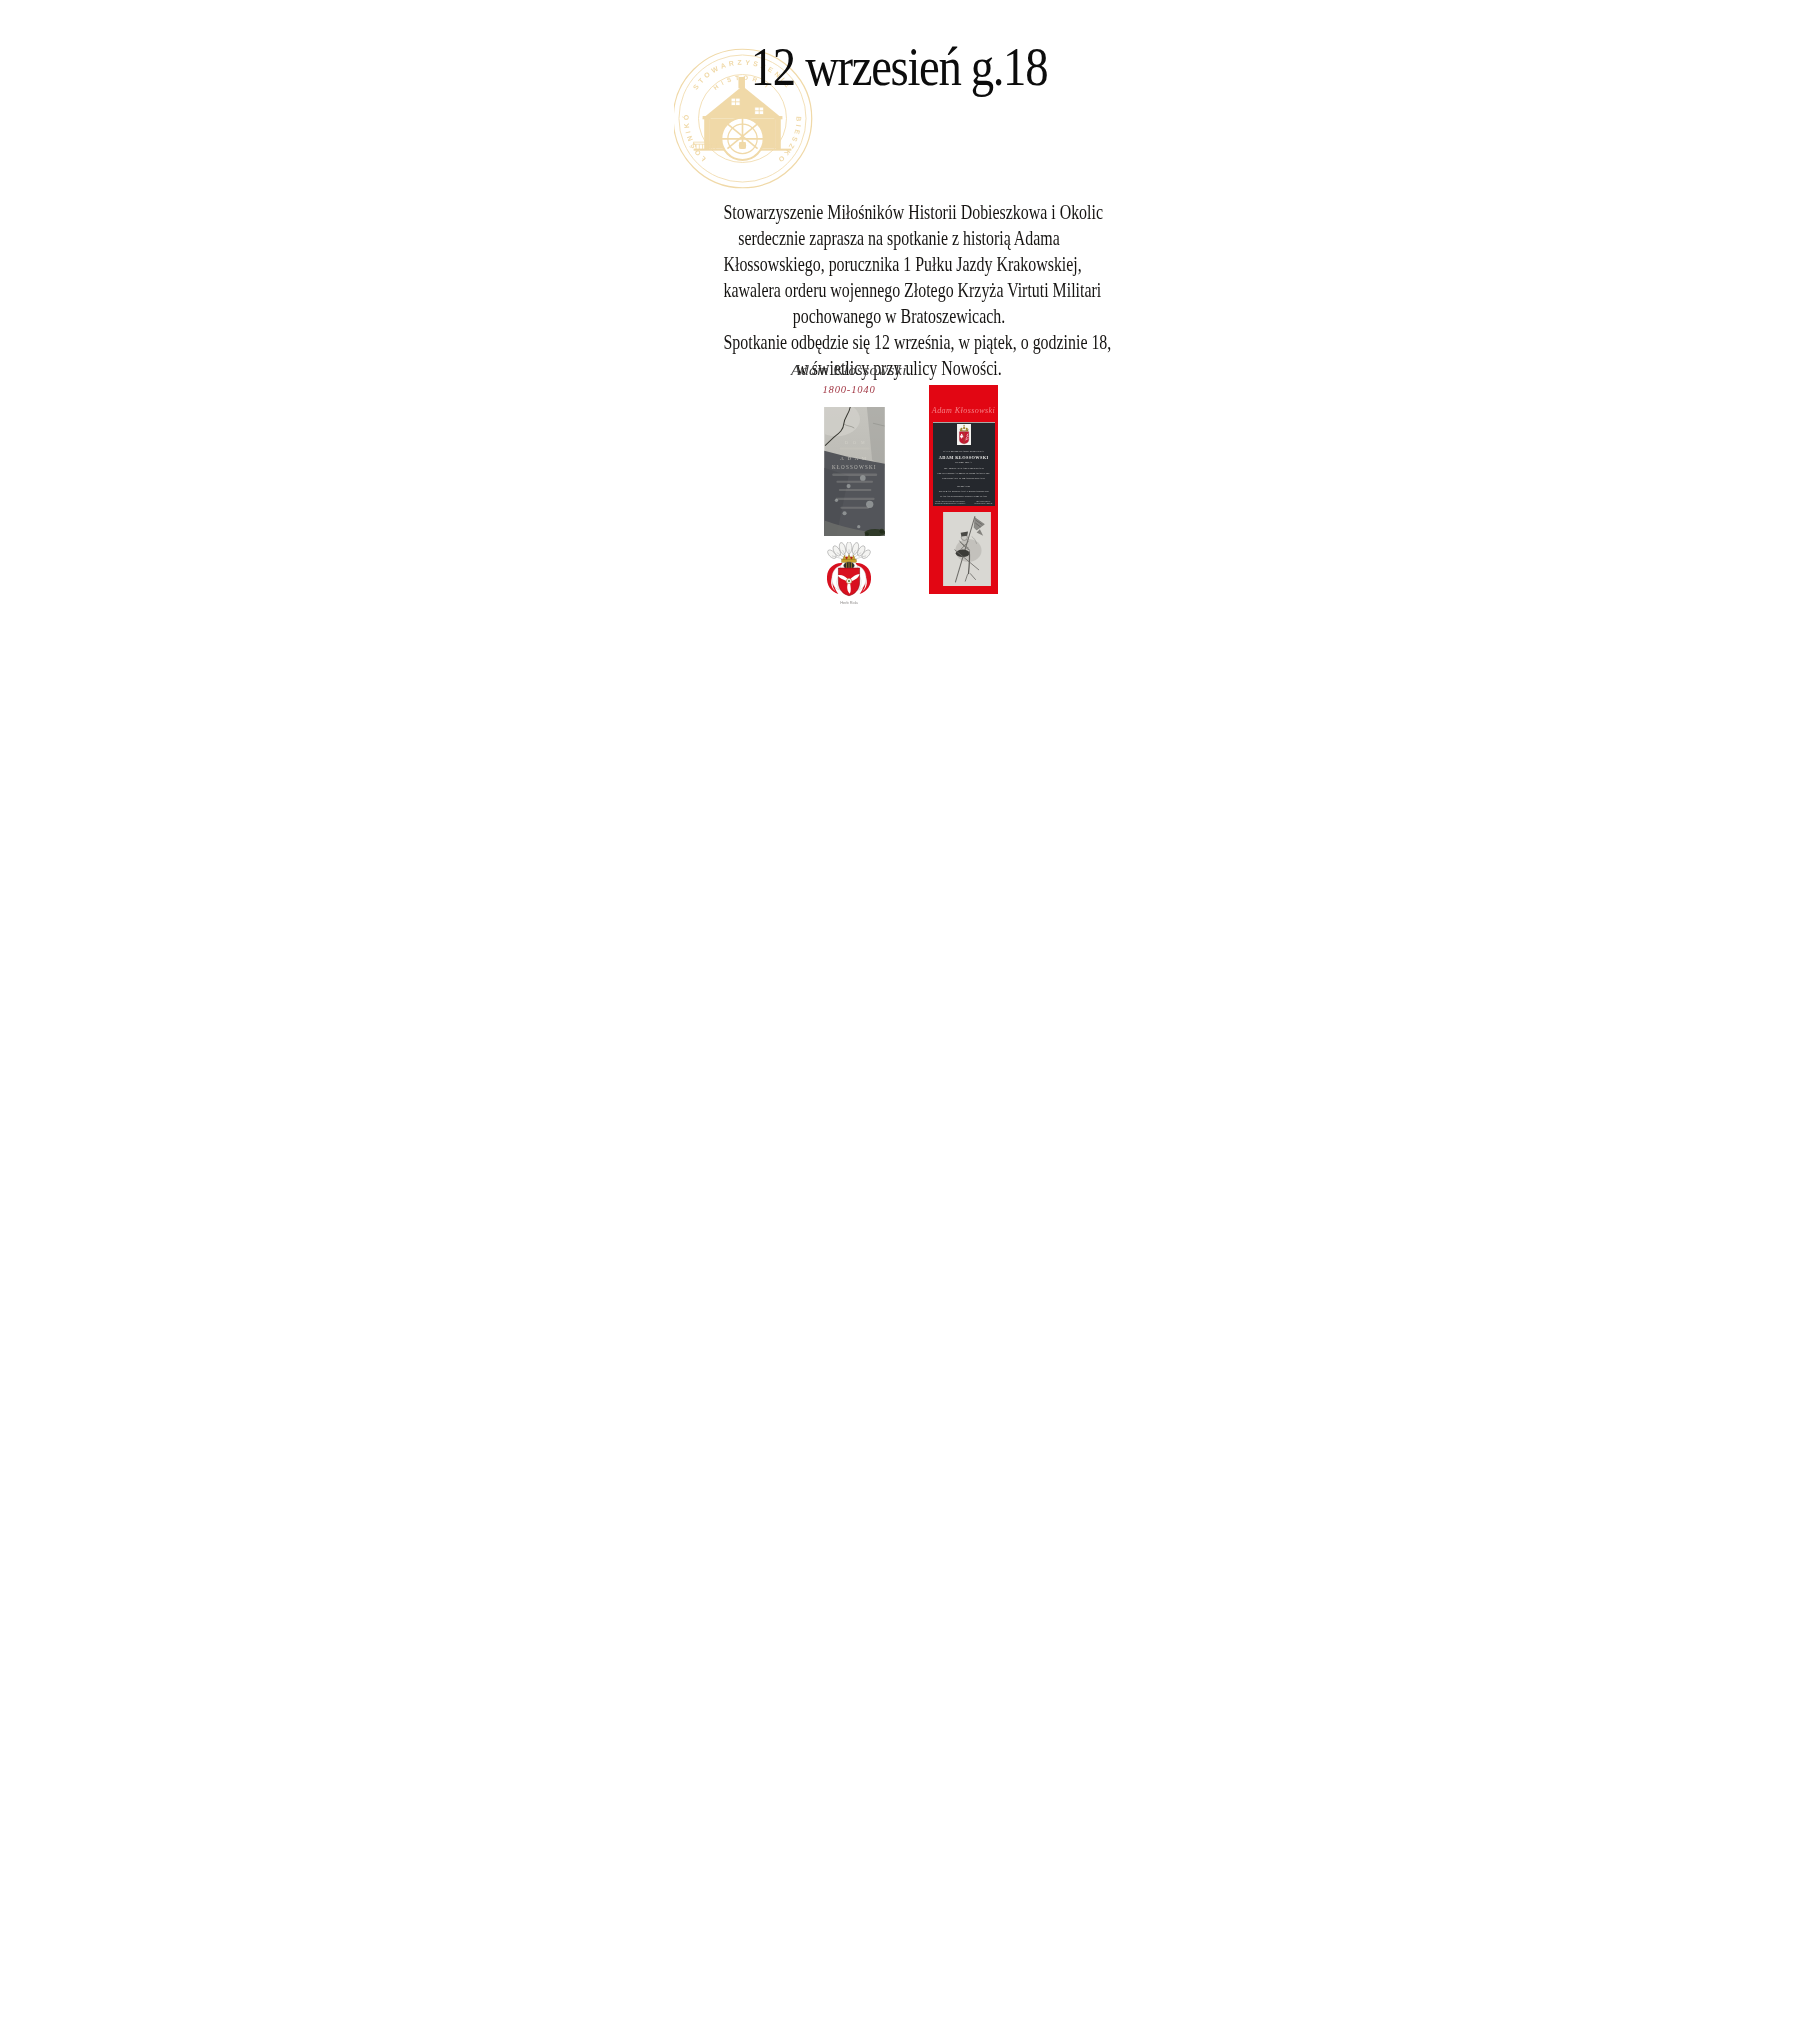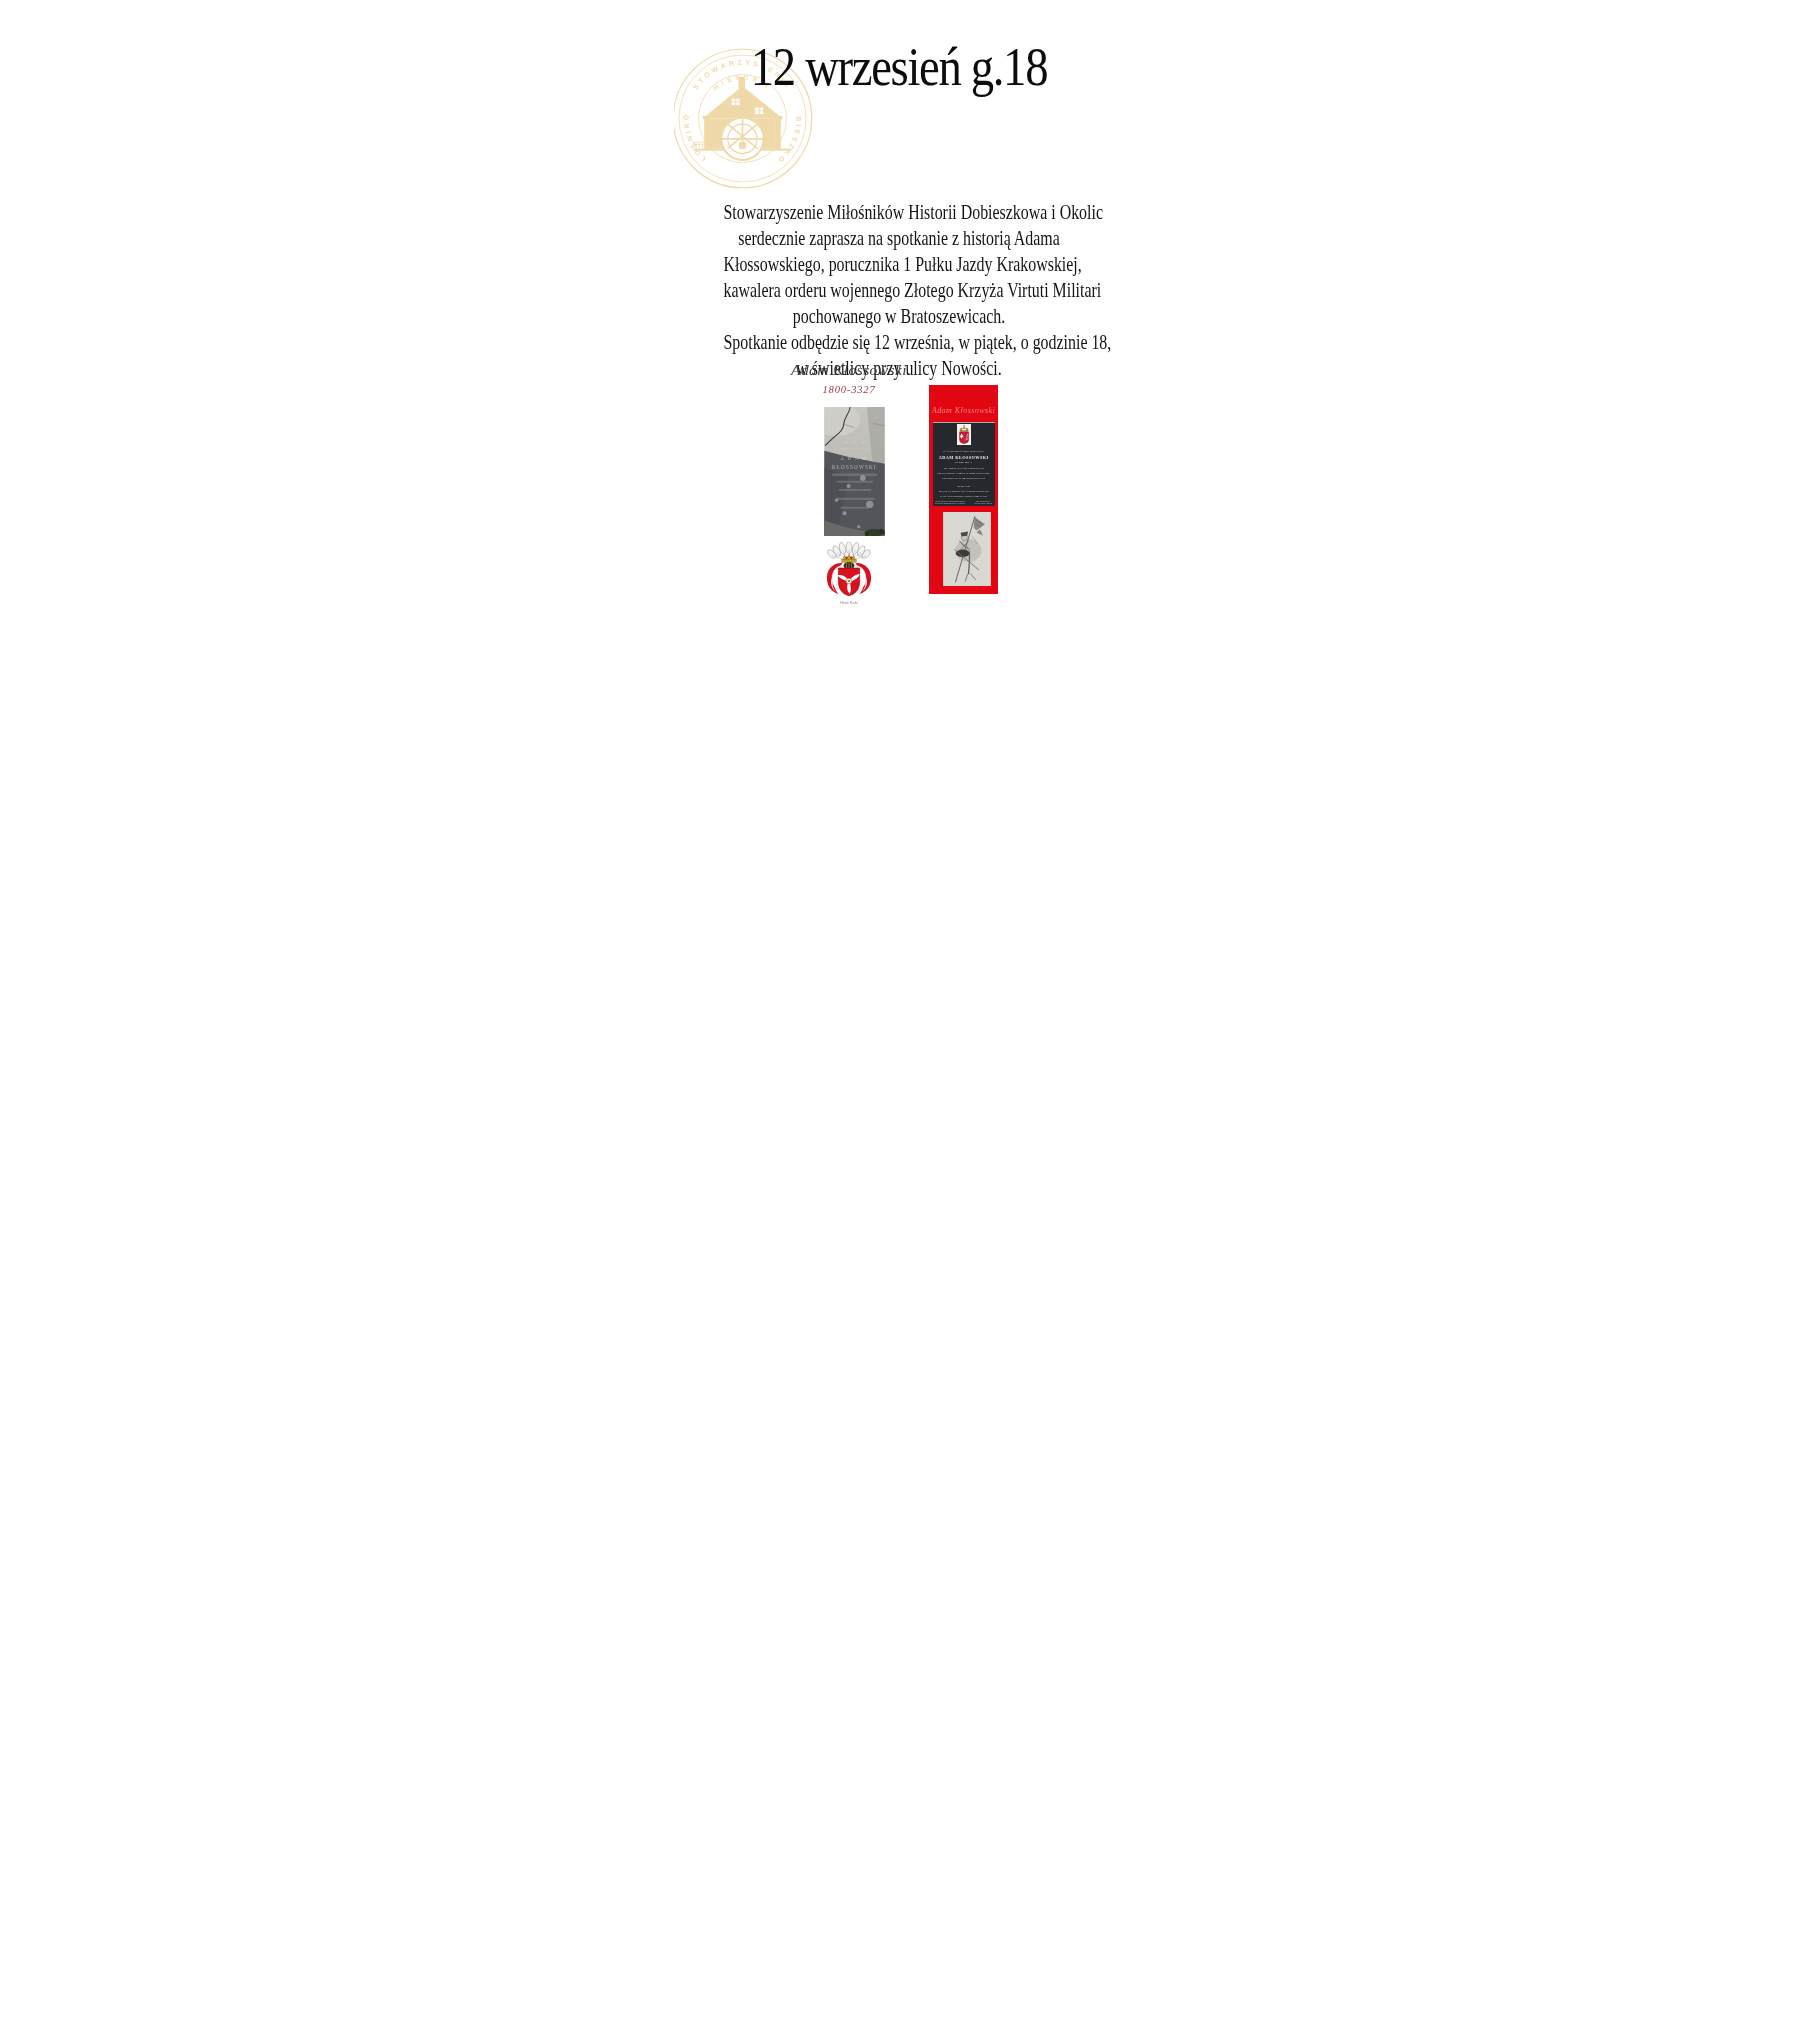--- a/index.html
+++ b/index.html
@@ -163,21 +163,21 @@
     <div class="intro-line">Stowarzyszenie Miłośników Historii Dobieszkowa i Okolic</div>
     <div class="intro-line">serdecznie zaprasza na spotkanie z historią Adama</div>
     <div class="intro-line">Kłossowskiego, porucznika 1 Pułku Jazdy Krakowskiej,</div>
     <div class="intro-line">kawalera orderu wojennego Złotego Krzyża Virtuti Militari</div>
     <div class="intro-line">pochowanego w Bratoszewicach.</div>
     <div class="intro-line">Spotkanie odbędzie się 12 września, w piątek, o godzinie 18,</div>
     <div class="intro-line">w świetlicy przy ulicy Nowości.</div>
   </div>
 
   <div class="script-name-left">Adam Kłossowski</div>
-  <div class="years">1800-3327</div>
+  <div class="years">1800-1040</div>
 
   <svg class="gravestone" viewBox="0 0 149 318" xmlns="http://www.w3.org/2000/svg">
     <defs>
       <linearGradient id="stoneTop" x1="0" y1="0" x2="0" y2="1">
         <stop offset="0" stop-color="#c6c5bf"></stop>
         <stop offset="1" stop-color="#b0afa9"></stop>
       </linearGradient>
     </defs>
     <rect x="0" y="0" width="149" height="318" fill="url(#stoneTop)"></rect>
     <ellipse cx="30" cy="30" rx="58" ry="42" fill="#d3d2cc" opacity=".7"></ellipse>

